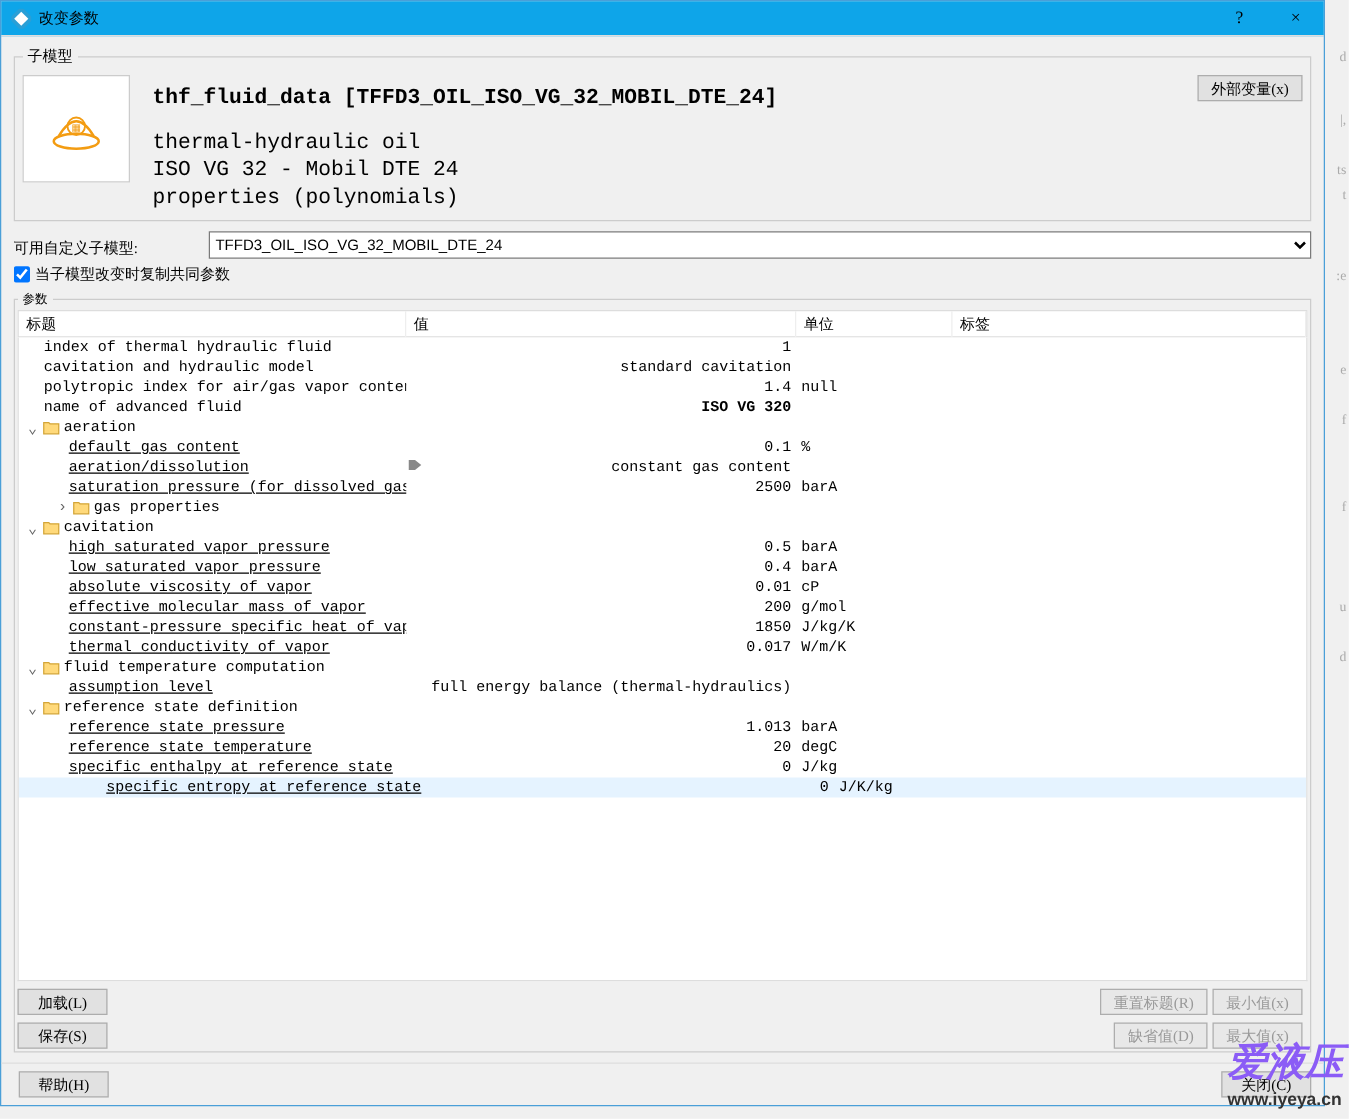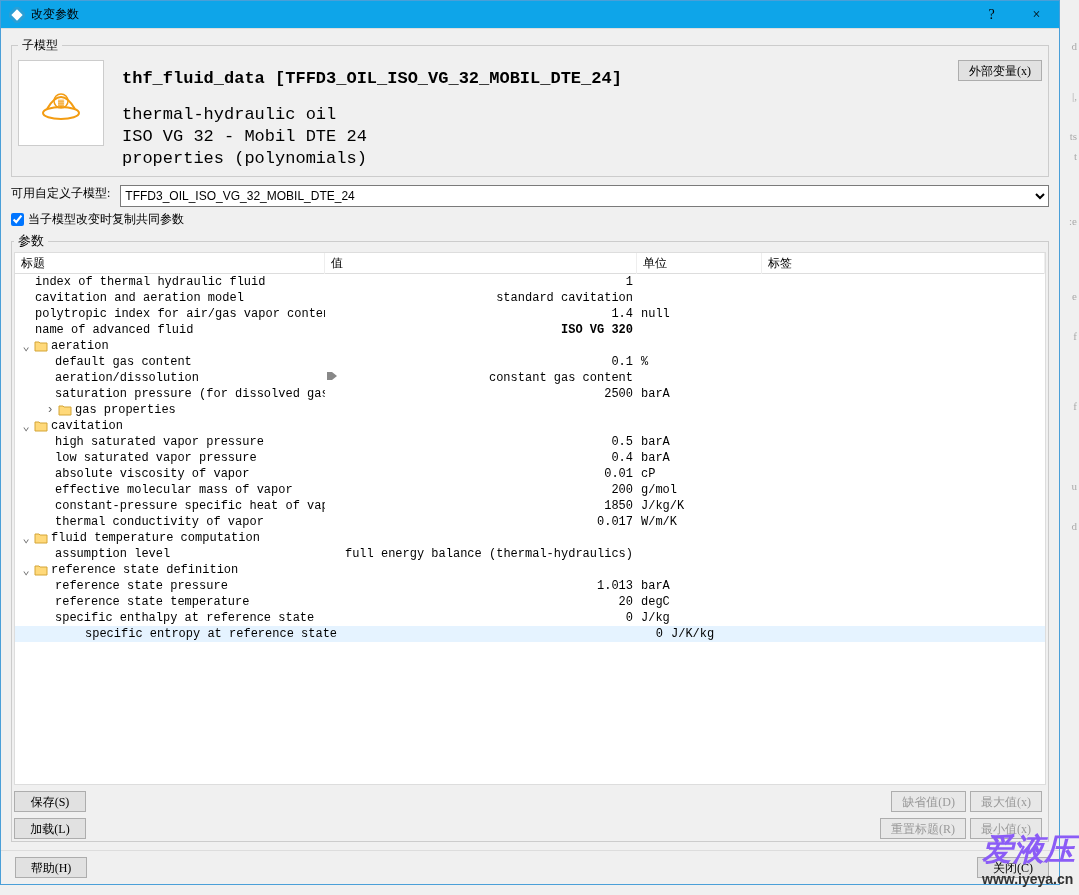--- a/index.html
+++ b/index.html
@@ -13,44 +13,44 @@
 fieldset.submodel { border: 1px solid #ccc; padding: 6px; margin-bottom: 8px; position: relative; }
 fieldset.submodel legend { padding: 0 4px; font-size: 12px; }
 .submodel-row { display: flex; align-items: flex-start; }
 .icon-box { width: 86px; height: 86px; border: 1px solid #ccc; background: #fff; display: flex; align-items: center; justify-content: center; margin-right: 18px; }
 .icon-box svg { width: 48px; height: 48px; }
 .submodel-info { flex: 1; font-family: "Consolas","Courier New",monospace; font-size: 17px; line-height: 1.3; padding-top: 8px; }
 .submodel-info .t { font-weight: bold; margin-bottom: 14px; }
 .ext-btn-wrap { display: flex; align-items: center; }
 .winbtn { background: #e1e1e1; border: 1px solid #adadad; padding: 2px 10px; font-size: 12px; cursor: pointer; font-family: inherit; min-width: 72px; height: 21px;}
 .winbtn.disabled { color: #999; background: #e8e8e8; cursor: default; }
-.row-avail { display: flex; align-items: flex-start; margin-bottom: 4px; }
+.row-avail { display: flex; align-items: flex-end; margin-bottom: 4px; gap: 47px; }
 .row-avail .lbl { font-size: 12px; margin-right: 10px; }
 .row-avail select { flex: 1; height: 22px; font-size: 12px; border: 1px solid #7a7a7a; background: #fff; padding: 0 0; }
 .row-check { display: flex; align-items: center; margin-bottom: 4px; }
 .row-check input { margin-right: 4px; }
 fieldset.params { border: 1px solid #ccc; flex: 1; display: flex; flex-direction: column; min-height: 0; padding: 2px; }
-fieldset.params legend { padding: 0 4px; font-size: 13px; }
+fieldset.params legend { padding: 0 4px; font-size: 10px; }
 .table-head { display: flex; height: 22px; align-items: center; border: 1px solid #ddd; background: #fff; }
 .table-head > div { padding: 2px 6px; font-size: 12px; border-right: 1px solid #eee; }
 .col-title { width: 310px; }
 .col-value { width: 312px; text-align: left; }
 .col-unit { width: 125px; }
 .col-tag { flex: 1; }
 .tree-body { flex: 1; background: #fff; border: 1px solid #ddd; border-top: none; overflow: hidden; font-family: "Consolas","Courier New",monospace; font-size: 12px; }
 .tree-row { display: flex; height: 16px; align-items: center; white-space: nowrap; }
 .tree-row.selected { background: #e5f3ff; padding-left: 30px; }
 .tree-row .cell-title { width: 310px; display: flex; align-items: center; overflow: hidden; }
 .tree-row .cell-value { width: 312px; text-align: right; padding-right: 4px; }
 .tree-row .cell-value.bold { font-weight: bold; }
 .tree-row .cell-unit { width: 125px; padding-left: 4px; }
 .tree-row .cell-tag { flex: 1; }
 .indent0 { padding-left: 20px; }
 .indent1 { padding-left: 4px; }
-.indent2 { padding-left: 40px; }
+.indent2 { padding-left: 40px; text-decoration: underline; }
 .indent2g { padding-left: 28px; }
 .arrow { width: 14px; display: inline-flex; justify-content: center; color: #666; }
 .folder { width: 16px; display: inline-flex; justify-content: center; color: #e6b74a; margin-right: 2px; }
 .btn-row { display: flex; margin-top: 6px; }
 .btn-row .spacer { flex: 1; }
 .btn-row .winbtn { margin-right: 4px; }
 .footer { border-top: 1px solid #ddd; padding: 6px 10px; display: flex; }
 .footer .spacer { flex: 1; }
 .footer .winbtn { margin-left: 4px; }
 .bg-letters { position: absolute; right: 0; top: 0; width: 18px; height: 100%; font-size: 11px; color: #aaa; }
@@ -137,21 +137,21 @@
           <div class="tree-row">
             <div class="cell-title indent0">
               <span>index of thermal hydraulic fluid</span>
             </div>
             <div class="cell-value">1</div>
             <div class="cell-unit"></div>
             <div class="cell-tag"></div>
           </div>
           <div class="tree-row">
             <div class="cell-title indent0">
-              <span>cavitation and aeration model</span>
+              <span>cavitation and hydraulic model</span>
             </div>
             <div class="cell-value">standard cavitation</div>
             <div class="cell-unit"></div>
             <div class="cell-tag"></div>
           </div>
           <div class="tree-row">
             <div class="cell-title indent0">
               <span>polytropic index for air/gas vapor content</span>
             </div>
             <div class="cell-value">1.4</div>
@@ -347,32 +347,32 @@
           </div>
           <div class="tree-row selected">
             <div class="cell-title indent2">
               <span>specific entropy at reference state</span>
             </div>
             <div class="cell-value">0</div>
             <div class="cell-unit">J/K/kg</div>
             <div class="cell-tag"></div>
           </div>
         </div>
+      <div class="btn-row">
+        <button class="winbtn">加载(L)</button>
+        <div class="spacer"></div>
+        <button class="winbtn disabled">重置标题(R)</button>
+        <button class="winbtn disabled">最小值(x)</button>
+      </div>
       <div class="btn-row">
         <button class="winbtn">保存(S)</button>
         <div class="spacer"></div>
         <button class="winbtn disabled">缺省值(D)</button>
         <button class="winbtn disabled">最大值(x)</button>
       </div>
-      <div class="btn-row">
-        <button class="winbtn">加载(L)</button>
-        <div class="spacer"></div>
-        <button class="winbtn disabled">重置标题(R)</button>
-        <button class="winbtn disabled">最小值(x)</button>
-      </div>
     </fieldset>
 
   </div>
 
   <div class="footer">
     <button class="winbtn">帮助(H)</button>
     <div class="spacer"></div>
     <button class="winbtn">关闭(C)</button>
   </div>
 </div>

